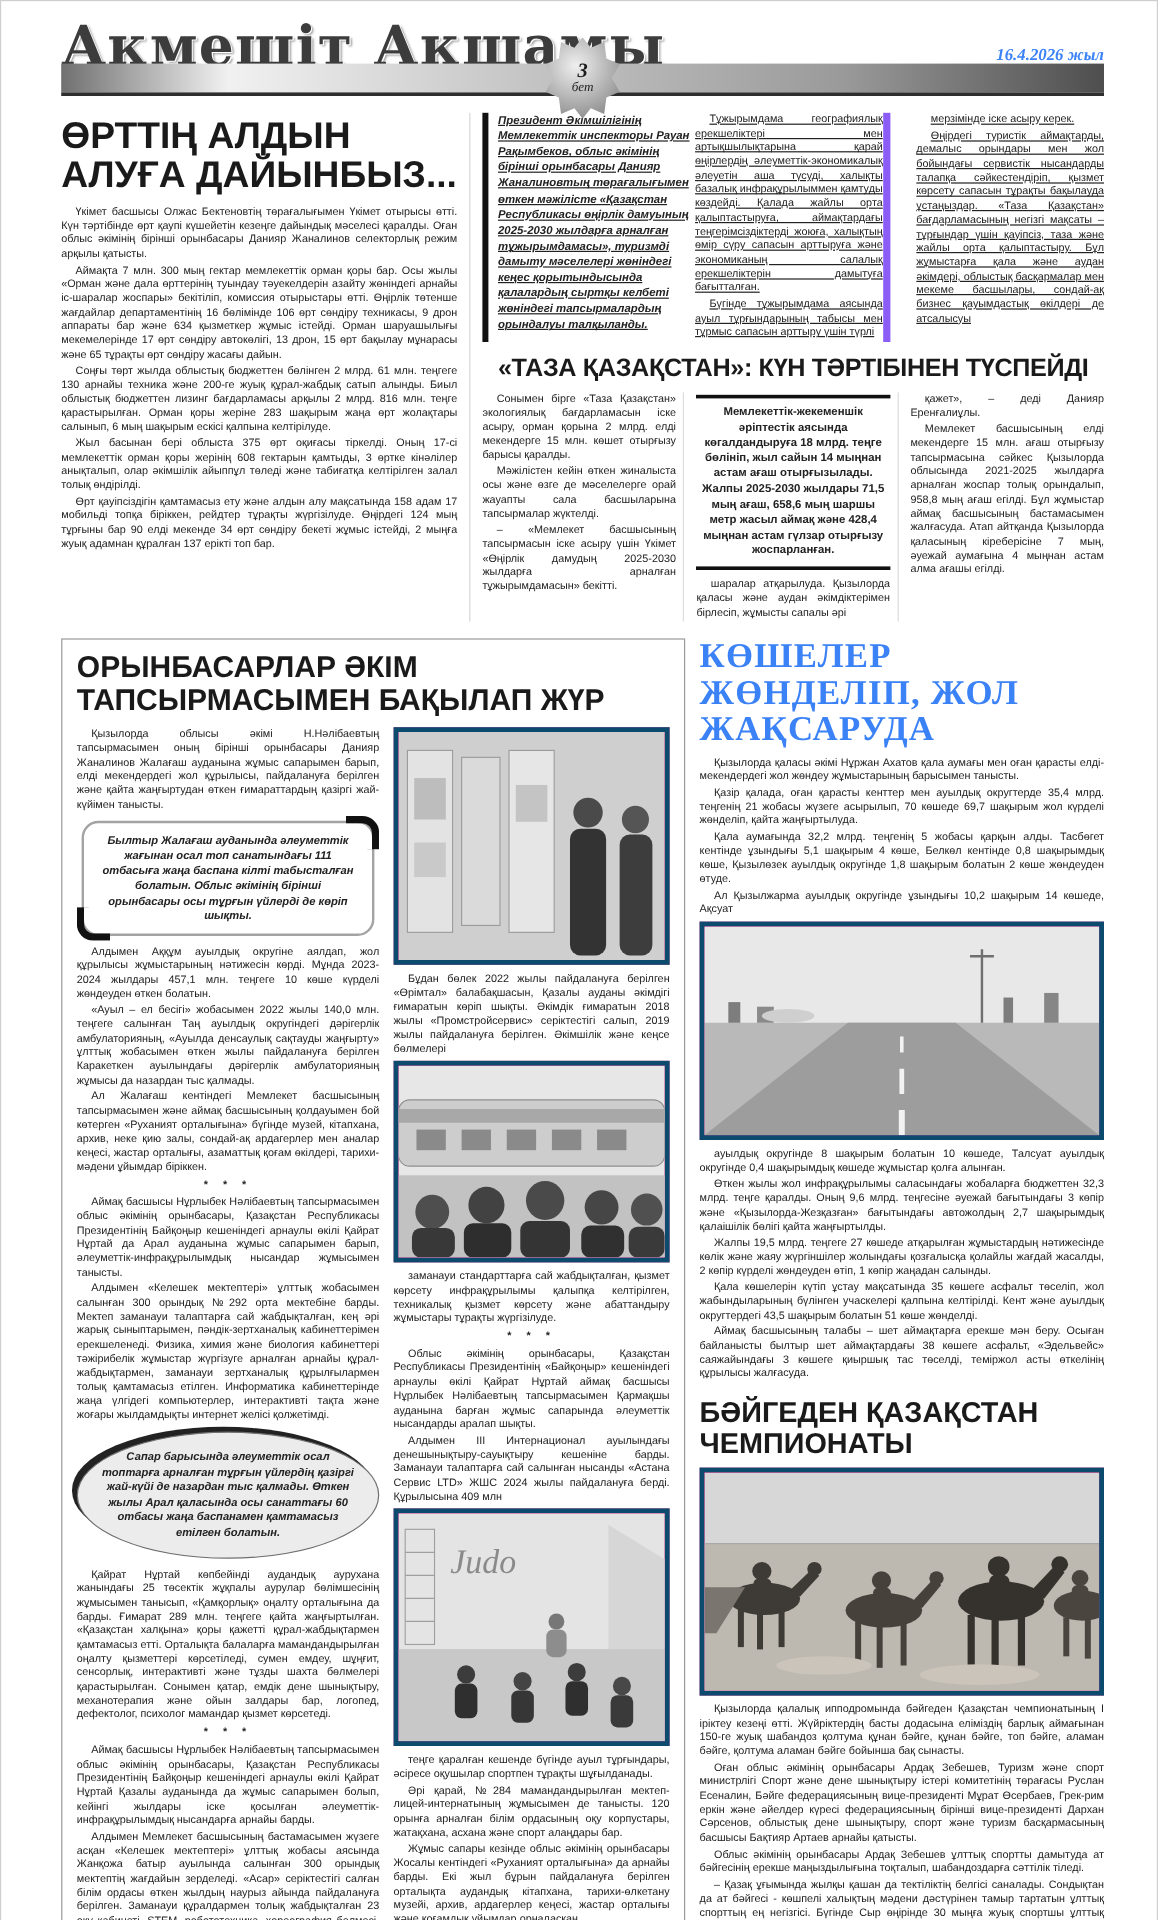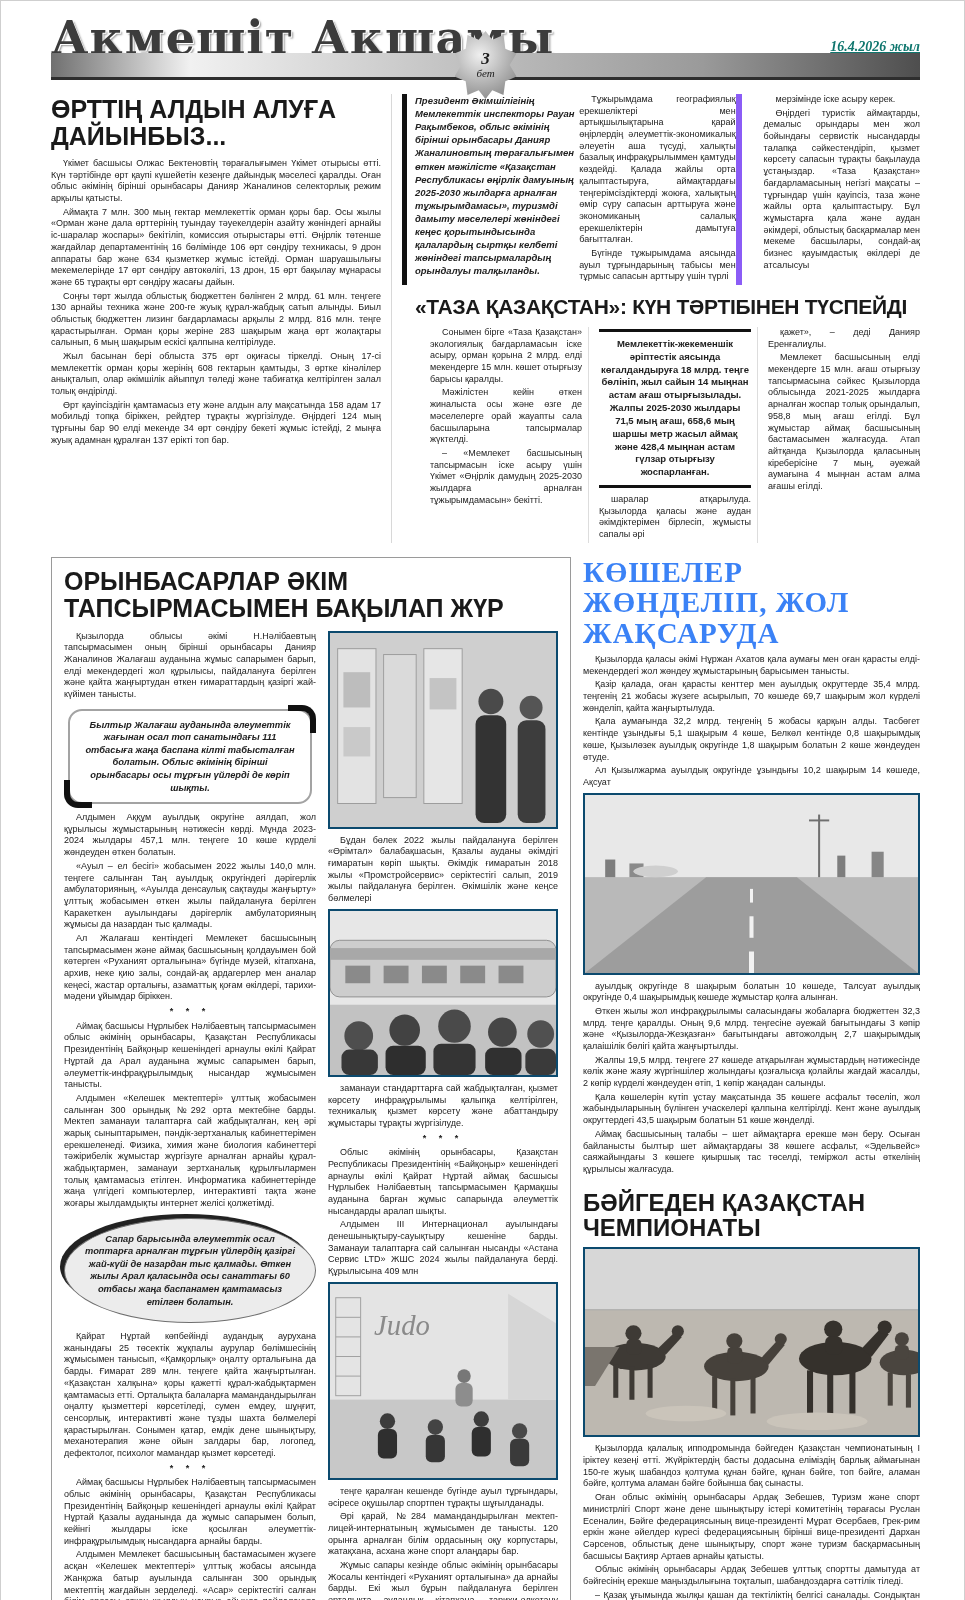--- a/index.html
+++ b/index.html
@@ -9,21 +9,21 @@
     border:1px solid #cfcfcf;
     font-family:"Liberation Sans",sans-serif;color:#222;
   }
   
   .mast-row{display:flex;align-items:flex-end;justify-content:space-between;}
   .mast-title{
     margin:0;font-family:"DejaVu Serif",serif;font-weight:bold;
     font-size:46px;line-height:1;color:#3c3c3c;letter-spacing:1px;
     text-shadow:1px 1px 0 #fff,2px 2px 2px #999;
   }
-  .mast-date{font-family:"Liberation Serif",serif;font-style:italic;font-weight:bold;font-size:14px;color:#0f766e;padding-bottom:6px;text-decoration:underline;}
+  .mast-date{font-family:"Liberation Serif",serif;font-style:italic;font-weight:bold;font-size:14px;color:#3b82f6;padding-bottom:6px;}
   .mast-bar{
     position:relative;height:24px;margin-top:-8px;
     background:linear-gradient(90deg,#707070 0%,#f1f1f1 16%,#c4c4c4 45%,#9a9a9a 75%,#4e4e4e 100%);
     border-bottom:3px solid #2e2e2e;
   }
   .page-badge{
     position:absolute;left:50%;top:50%;transform:translate(-50%,-50%);
     width:62px;height:68px;
     background:radial-gradient(circle at 40% 35%,#efefef,#8e8e8e 80%);
     clip-path:polygon(50% 0,61% 13%,79% 6%,82% 26%,100% 33%,89% 50%,100% 67%,82% 74%,79% 94%,61% 87%,50% 100%,39% 87%,21% 94%,18% 74%,0 67%,11% 50%,0 33%,18% 26%,21% 6%,39% 13%);
@@ -33,29 +33,29 @@
   .badge-num{font-size:17px;font-weight:bold;line-height:1;}
   .badge-label{font-size:11px;line-height:1.1;}
   
   .body-text p{margin:0 0 2px;text-indent:12px;font-size:9px;line-height:1.3;text-align:justify;}
   .body-text p.stars{text-align:center;text-indent:0;font-weight:bold;letter-spacing:5px;margin:3px 0;}
   .headline-sans{font-family:"Liberation Sans",sans-serif;font-weight:bold;color:#1a1a1a;margin:0;}
   .headline-serif{font-family:"Liberation Serif",serif;font-weight:bold;color:#3b82f6;margin:0;}
   
   .top-section{display:flex;gap:10px;margin-top:14px;padding-bottom:8px;}
   .fire-article{width:330px;flex:none;}
-  .fire-article h2{font-size:25px;line-height:1.08;margin:2px 0 8px;}
+  .fire-article h2{font-size:31px;line-height:1.08;margin:2px 0 8px;}
   .top-right{flex:1;min-width:0;border-left:1px solid #d8d8d8;padding-left:10px;}
-  .top-right-cols{display:flex;}
+  .top-right-cols{display:flex;text-decoration:underline;}
   .top-right-cols .col{flex:1;min-width:0;}
   .top-right-cols .col + .col{border-left:6px solid #8b5cf6;padding-left:22px;}
   .lead-box{flex:1.05;border-left:5px solid #111;padding-left:8px;}
   .lead-text{margin:0;font-size:9.5px;line-height:1.38;font-style:italic;font-weight:bold;text-align:left;}
   .taza-headline{font-size:21px;letter-spacing:-0.3px;text-align:center;margin:10px 0 8px;white-space:nowrap;}
-  .taza-cols{display:flex;gap:6px;margin-left:28px;}
+  .taza-cols{display:flex;gap:6px;}
   .taza-cols .col{flex:1;min-width:0;}
   .taza-cols .col + .col{border-left:1px solid #ddd;padding-left:10px;}
   .pull-quote{border-top:3px solid #111;border-bottom:3px solid #111;padding:6px 2px;margin:2px 0 6px;}
   .pull-quote p{margin:0;font-size:9.5px;font-weight:bold;line-height:1.35;text-align:center;}
   
   .lower{display:flex;gap:12px;margin-top:6px;}
   .deputy-box{width:520px;flex:none;border:1px solid #9a9a9a;box-sizing:border-box;padding:10px 12px;}
   .deputy-box h2{font-size:25px;line-height:1.1;margin:0 0 8px;}
   .deputy-cols{display:flex;gap:12px;}
   .deputy-left{width:252px;flex:none;}
@@ -67,21 +67,21 @@
   .bracket-box:before,.bracket-box:after{content:"";position:absolute;width:22px;height:22px;}
   .bracket-box:before{top:-6px;right:-6px;border-top:6px solid #111;border-right:6px solid #111;border-top-right-radius:14px;}
   .bracket-box:after{bottom:-6px;left:-6px;border-bottom:6px solid #111;border-left:6px solid #111;border-bottom-left-radius:14px;}
   .bracket-box p,.oval-box p{margin:0;font-size:9.3px;line-height:1.35;font-style:italic;font-weight:bold;text-align:center;}
   .oval-box{
     border:1px solid #6f6f6f;border-radius:50%;background:#ececec;
     padding:14px 20px;margin:8px 0;
     box-shadow:-4px -4px 0 0 #222, 4px 4px 0 0 #fff;
   }
   
-  .photo{background:#ec4899;border:2px solid #0c4a6e;box-sizing:border-box;margin:0 0 6px;overflow:hidden;}
+  .photo{background:#ec4899;border:4px solid #0c4a6e;box-sizing:border-box;margin:0 0 6px;overflow:hidden;}
   .photo svg{display:block;width:100%;height:100%;}
   .ph-museum{height:198px;}
   .ph-train{height:168px;margin-top:4px;}
   .ph-judo{height:198px;margin-top:4px;}
   .ph-road{height:182px;margin:4px 0 6px;}
   .ph-horses{height:190px;margin:6px 0 6px;}
   
   .right-rail{flex:1;min-width:0;}
   .roads-headline{font-size:29px;line-height:1.05;letter-spacing:1px;margin:0 0 6px;}
   .race-headline{font-size:24px;line-height:1.08;margin:14px 0 6px;}

